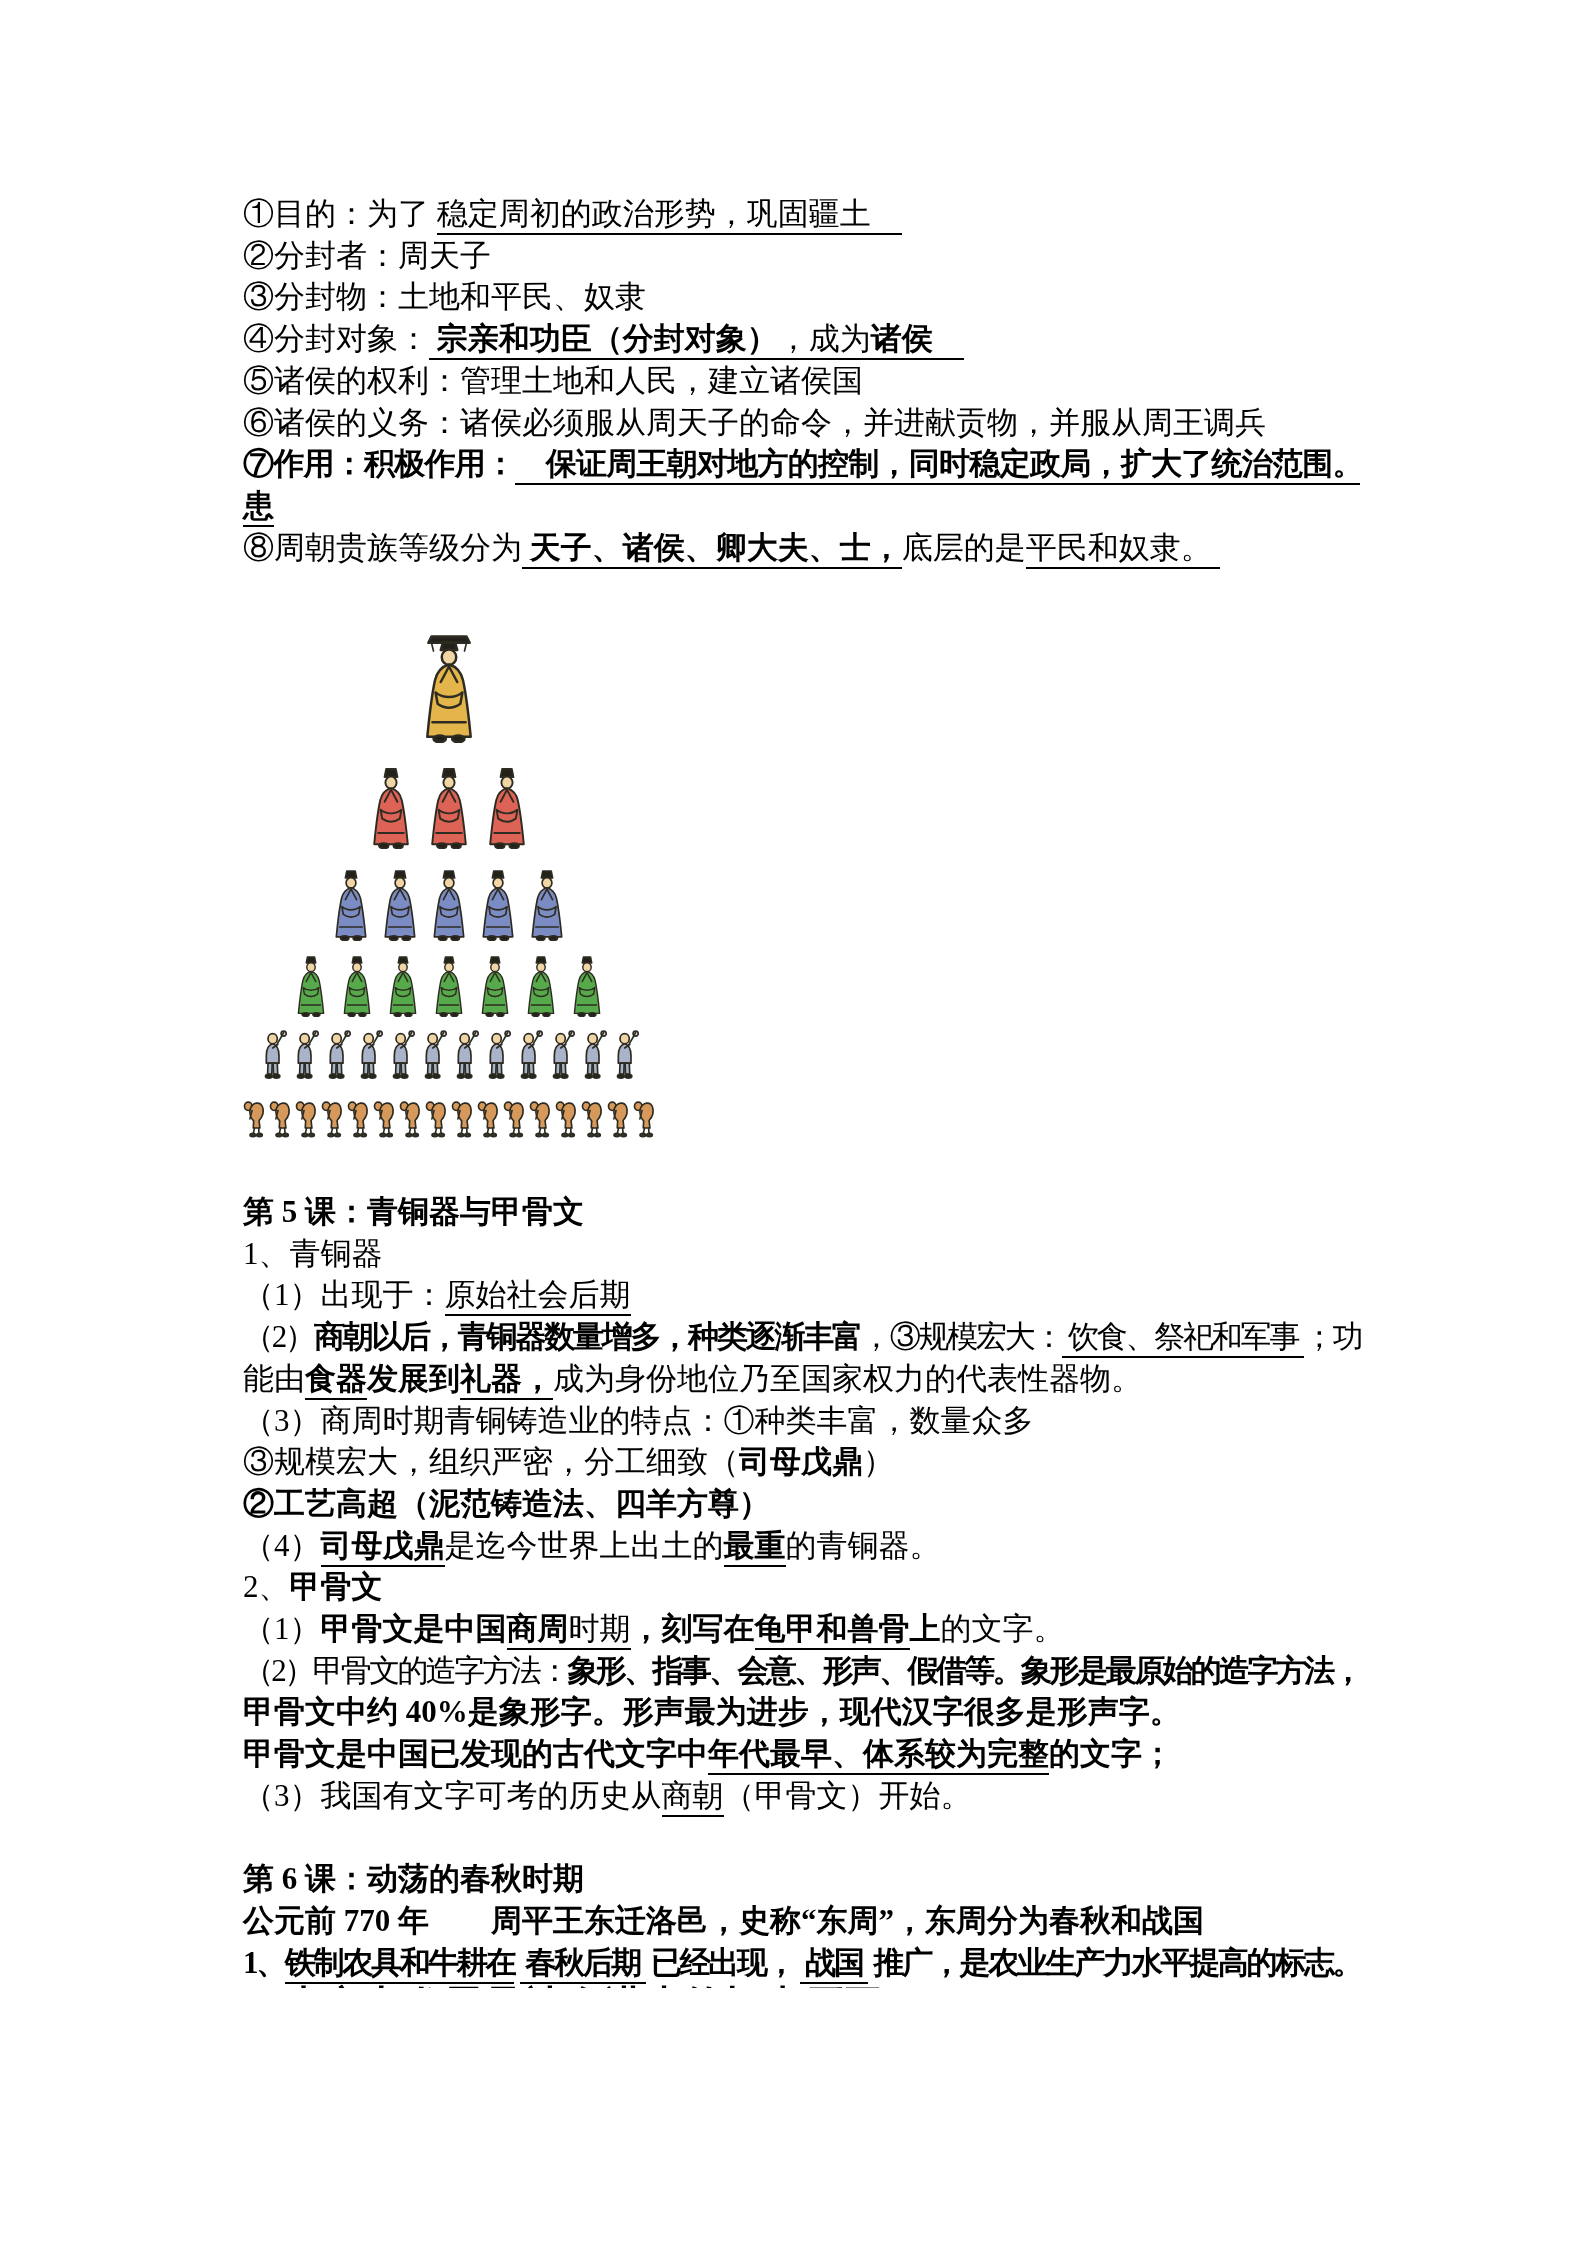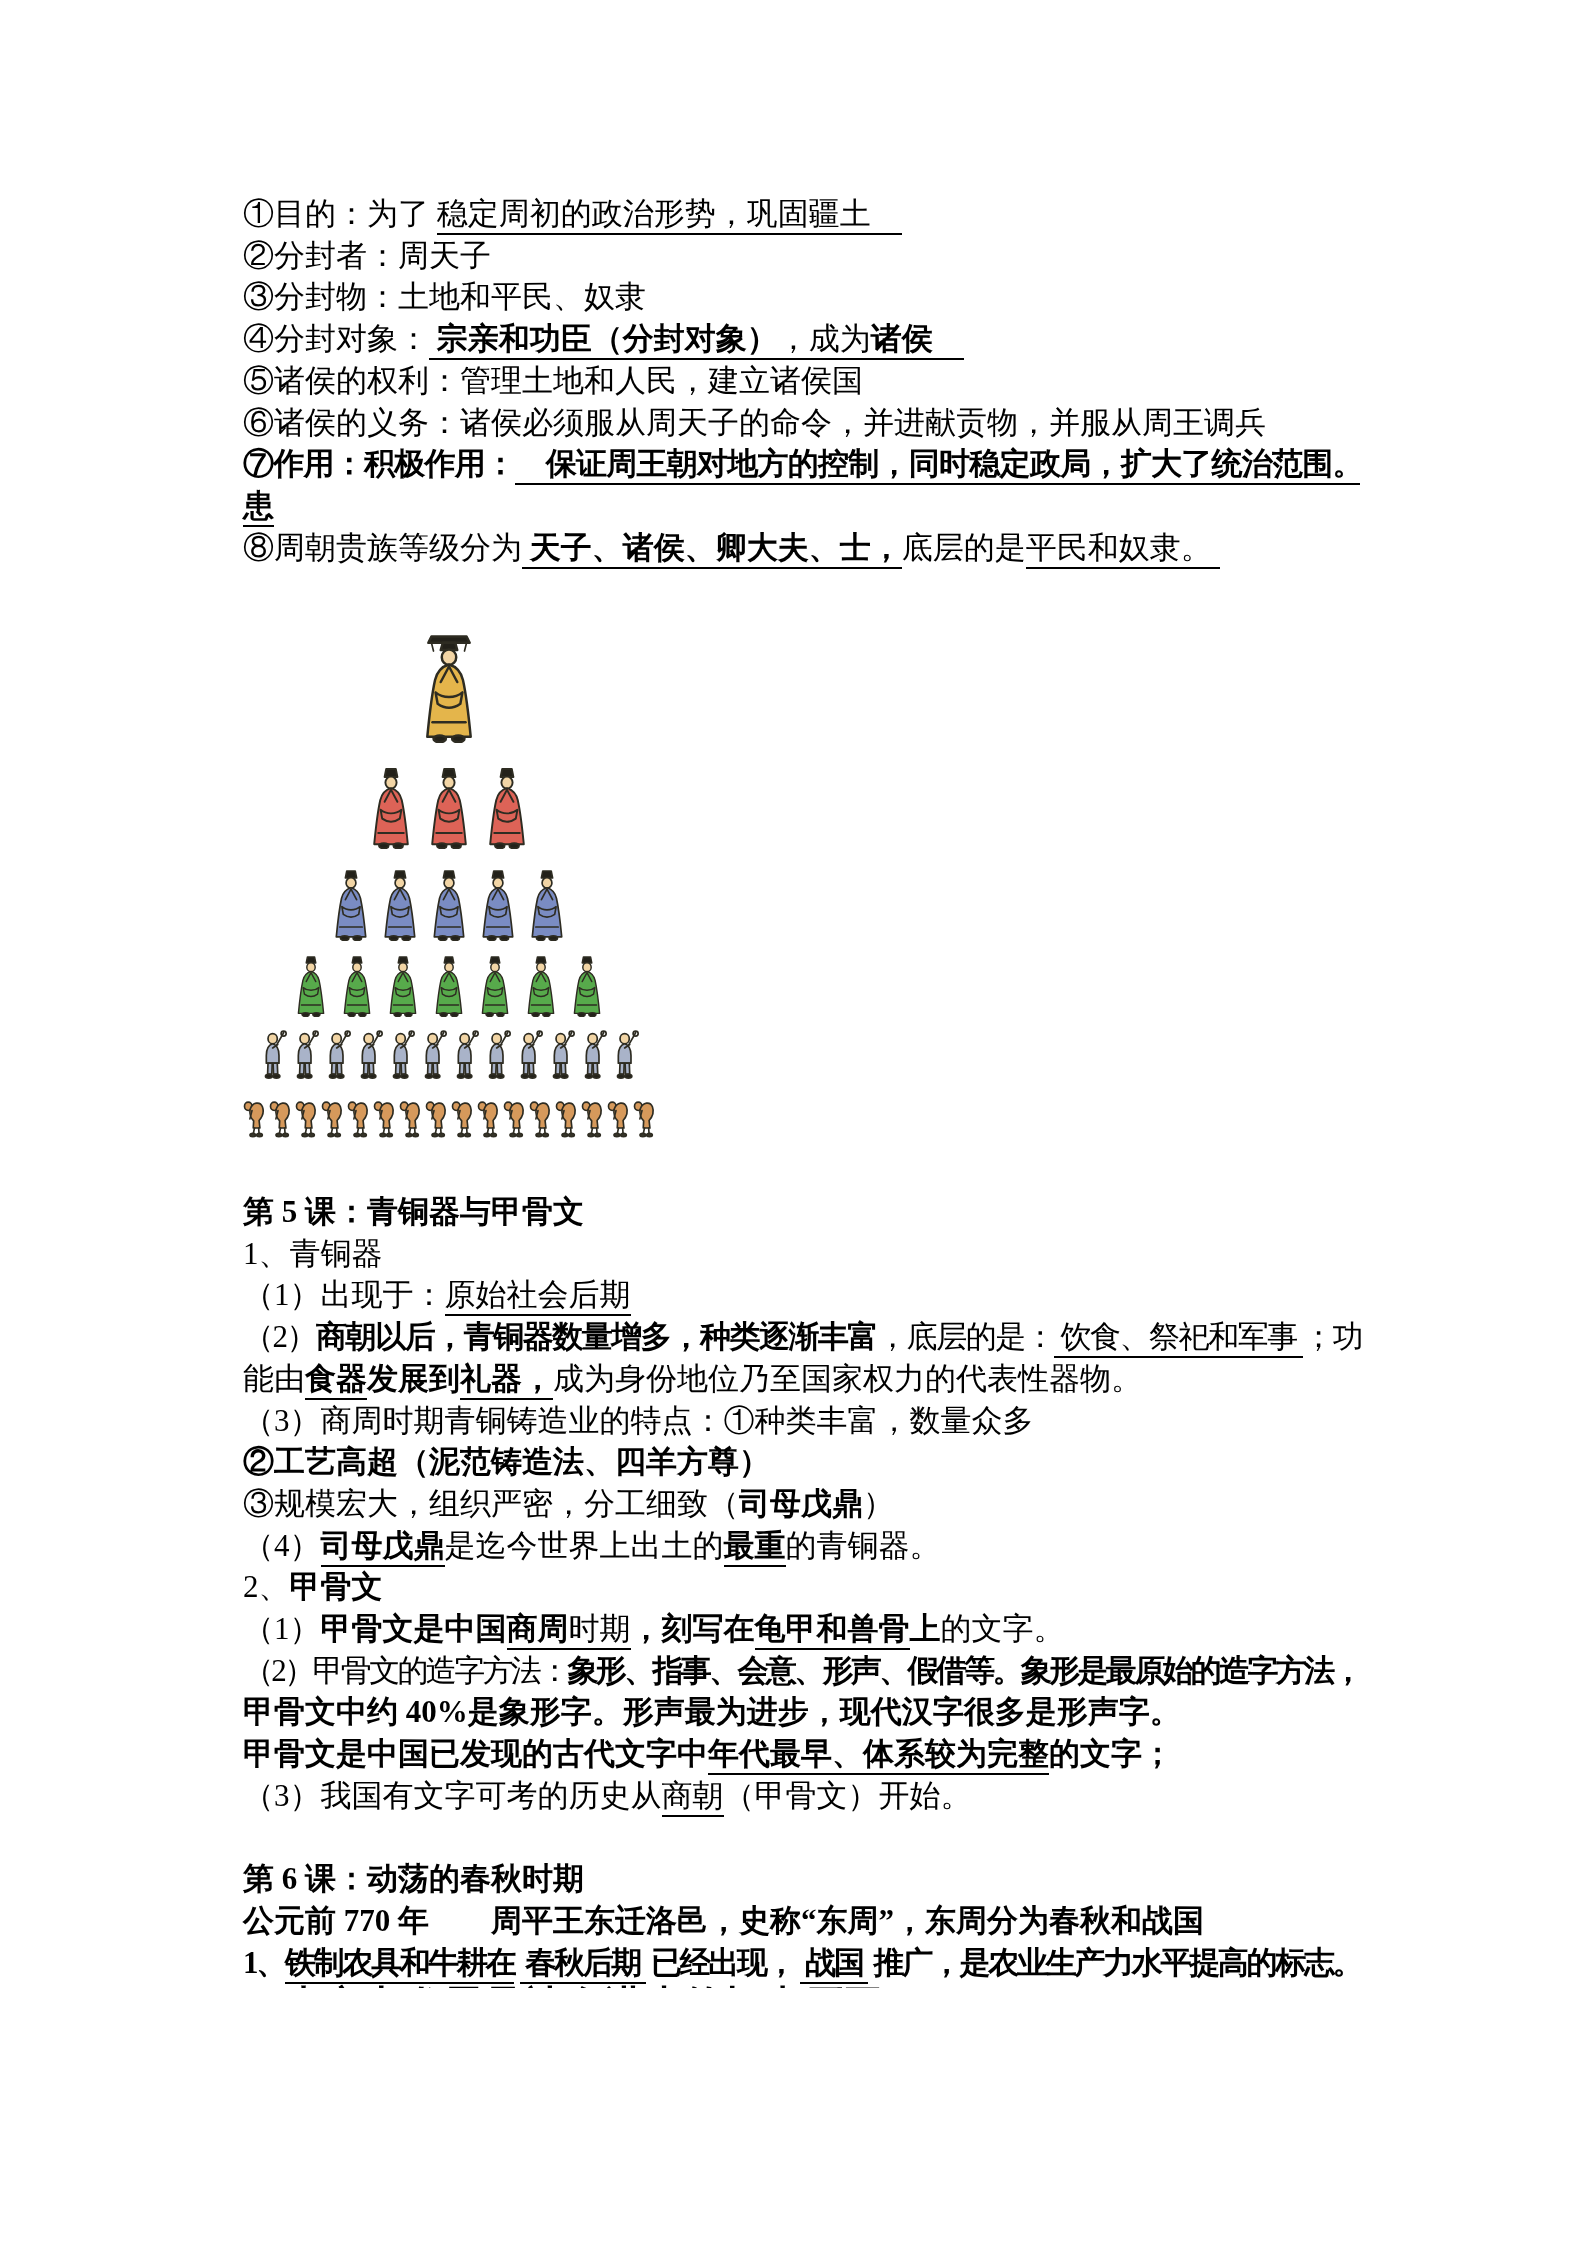--- a/index.html
+++ b/index.html
@@ -67,25 +67,25 @@
         <div class="line"><span class="">⑤诸侯的权利：管理土地和人民，建立诸侯国</span></div>
         <div class="line"><span class="">⑥诸侯的义务：诸侯必须服从周天子的命令，并进献贡物，并服从周王调兵</span></div>
         <div class="line fill"><span class="b ">⑦作用：</span><span class="b ">积极作用：</span><span class="b u">　</span><span class="b u">保证周王朝对地方的控制，同时稳定政局，扩大了统治范围。</span></div>
         <div class="line"><span class="b u">患</span></div>
         <div class="line"><span class="">⑧周朝贵族等级分为</span><span class="u">&nbsp;</span><span class="b u">天子、诸侯、卿大夫、士，</span><span class="">底层的是</span><span class="u">平民和奴隶。</span><span class="u">&nbsp;</span></div>
       </div>
       <div class="textblock" style="top: 1191px;">
         <div class="line"><span class="b ">第 5 课：青铜器与甲骨文</span></div>
         <div class="line"><span class="">1、青铜器</span></div>
         <div class="line"><span class="">（1）出现于：</span><span class="u">原始社会后期</span></div>
-        <div class="line fill"><span class="">（2）</span><span class="b ">商朝以后，青铜器数量增多，种类逐渐丰富</span><span class="">，底层的是：</span><span class="u">&nbsp;饮食、祭祀和军事&nbsp;</span><span class="">；功</span></div>
+        <div class="line fill"><span class="">（2）</span><span class="b ">商朝以后，青铜器数量增多，种类逐渐丰富</span><span class="">，③规模宏大：</span><span class="u">&nbsp;饮食、祭祀和军事&nbsp;</span><span class="">；功</span></div>
         <div class="line"><span class="">能由</span><span class="b u">食器</span><span class="b ">发展到</span><span class="b u">礼器，</span><span class="">成为身份地位乃至国家权力的代表性器物。</span></div>
         <div class="line"><span class="">（3）商周时期青铜铸造业的特点：①种类丰富，数量众多</span></div>
+        <div class="line"><span class="">③规模宏大，组织严密，分工细致（</span><span class="b ">司母戊鼎</span><span class="">）</span></div>
         <div class="line"><span class="b ">②工艺高超（泥范铸造法、四羊方尊）</span></div>
-        <div class="line"><span class="">③规模宏大，组织严密，分工细致（</span><span class="b ">司母戊鼎</span><span class="">）</span></div>
         <div class="line"><span class="">（4）</span><span class="b u">司母戊鼎</span><span class="">是迄今世界上出土的</span><span class="b u">最重</span><span class="">的青铜器。</span></div>
         <div class="line"><span class="">2、</span><span class="b ">甲骨文</span></div>
         <div class="line"><span class="">（1）</span><span class="b ">甲骨文是中国</span><span class="b u">商周</span><span class="u">时期</span><span class="b ">，刻写在</span><span class="b u">龟甲和兽骨</span><span class="b ">上</span><span class="">的文字。</span></div>
         <div class="line fill"><span class="">（2）甲骨文的造字方法：</span><span class="b ">象形、指事、会意、形声、假借等。</span><span class="b ">象形是最原始的造字方法，</span></div>
         <div class="line"><span class="b ">甲骨文中约 40%是象形字。形声最为进步，现代汉字很多是形声字。</span></div>
         <div class="line"><span class="b ">甲骨文是中国已发现的古代文字中</span><span class="b u">年代最早、体系较为完整</span><span class="b ">的文字；</span></div>
         <div class="line"><span class="">（3）我国有文字可考的历史从</span><span class="u">商朝</span><span class="">（甲骨文）开始。</span></div>
         <div class="line blank"></div>
         <div class="line"><span class="b ">第 6 课：动荡的春秋时期</span></div>
         <div class="line"><span class="b ">公元前 770 年　　周平王东迁洛邑，史称“东周”，东周分为春秋和战国</span></div>

